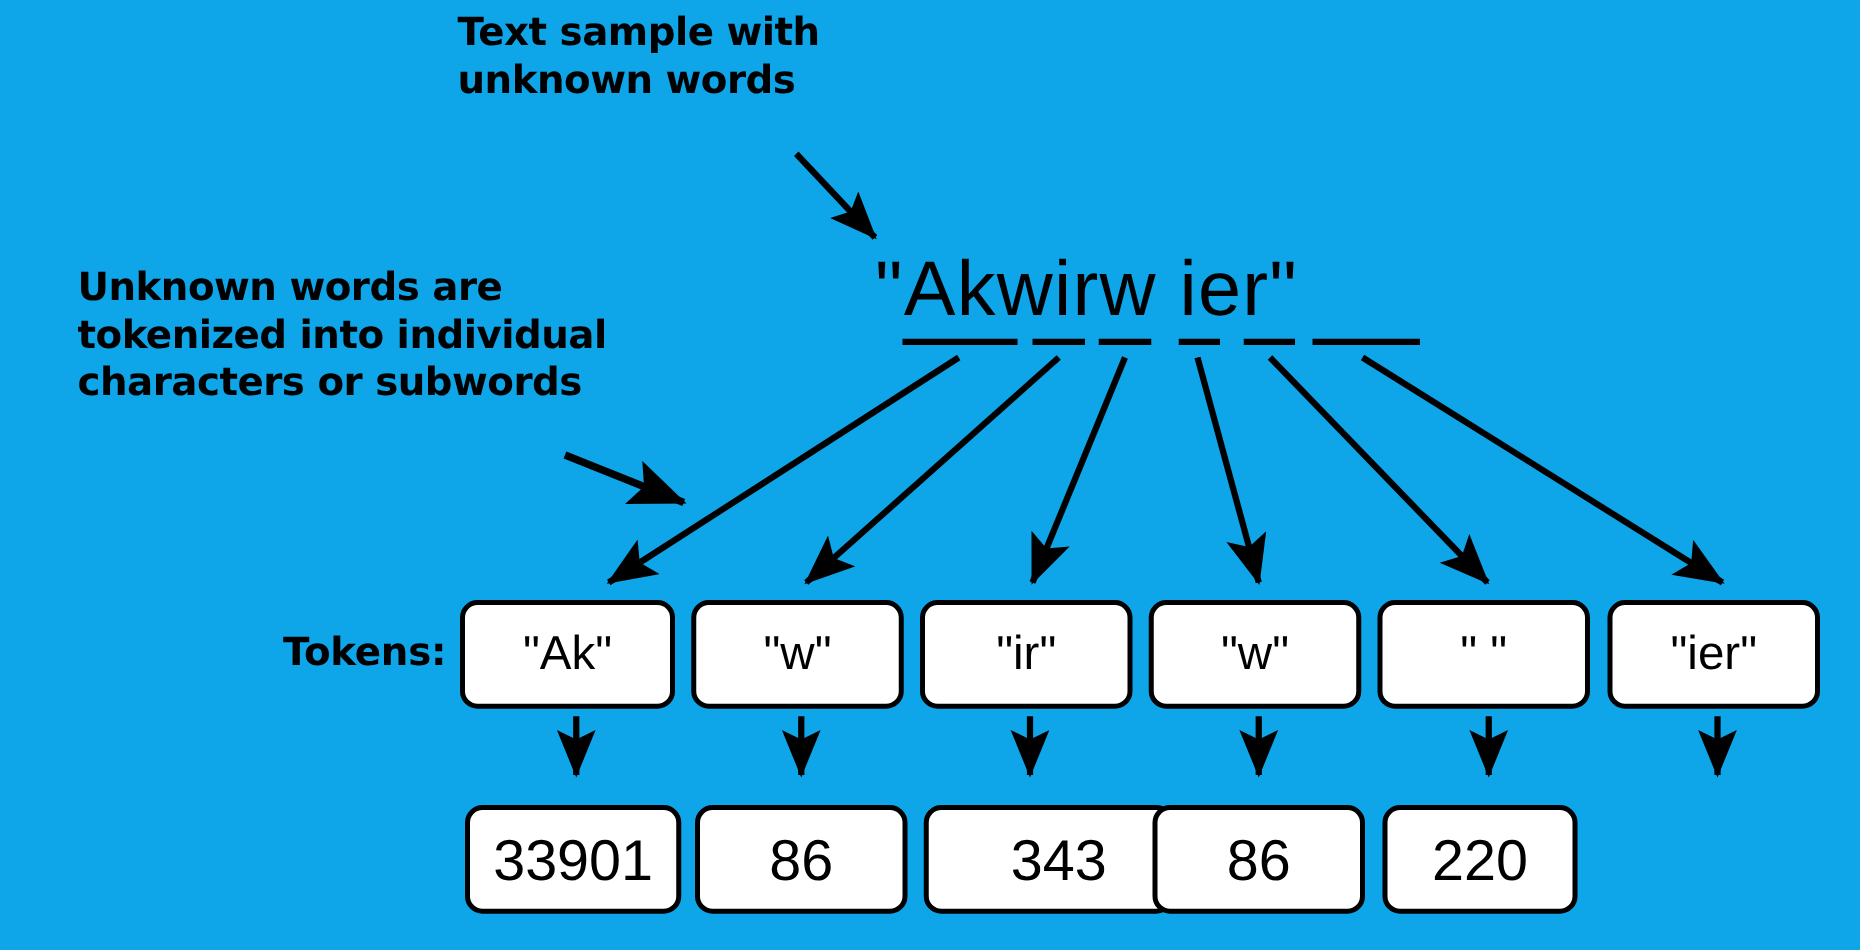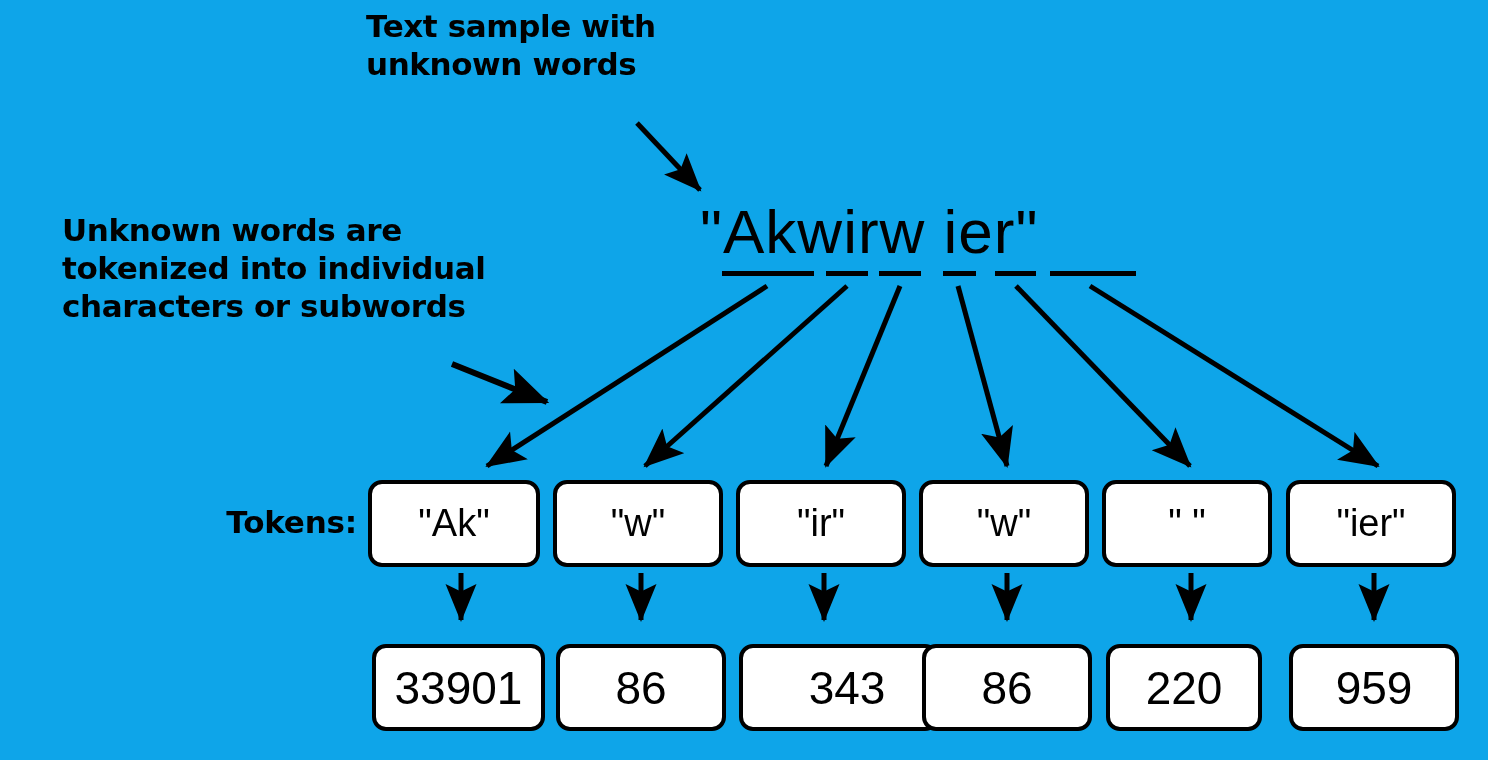--- a/index.html
+++ b/index.html
@@ -149,21 +149,20 @@
   <div class="cell token-cell" style="left:736px;  width:170px;">"ir"</div>
   <div class="cell token-cell" style="left:919px;  width:170px;">"w"</div>
   <div class="cell token-cell" style="left:1102px; width:170px;">" "</div>
   <div class="cell token-cell" style="left:1286px; width:170px;">"ier"</div>
 
   <div class="cell id-cell" style="left:372px;  width:173px;">33901</div>
   <div class="cell id-cell" style="left:556px;  width:170px;">86</div>
   <div class="cell id-cell" style="left:739px;  width:200px;padding-left:16px;">343</div>
   <div class="cell id-cell" style="left:922px;  width:170px;">86</div>
   <div class="cell id-cell" style="left:1106px; width:156px;">220</div>
-  <div class="cell id-cell" style="left:1289px; width:170px;">959</div>
 
   <svg id="arrow-layer" viewBox="0 0 1488 760">
     <defs>
       <marker id="ah" markerWidth="9" markerHeight="9" refX="7.2" refY="3.1" orient="auto" markerUnits="strokeWidth">
         <path d="M0,0 L7.6,3.1 L0,6.2 L1.5,3.1 Z" fill="#000000"></path>
       </marker>
       <marker id="ah-thin" markerWidth="10" markerHeight="10" refX="7.6" refY="3.3" orient="auto" markerUnits="strokeWidth">
         <path d="M0,0 L8,3.3 L0,6.6 L1.7,3.3 Z" fill="#000000"></path>
       </marker>
     </defs>

